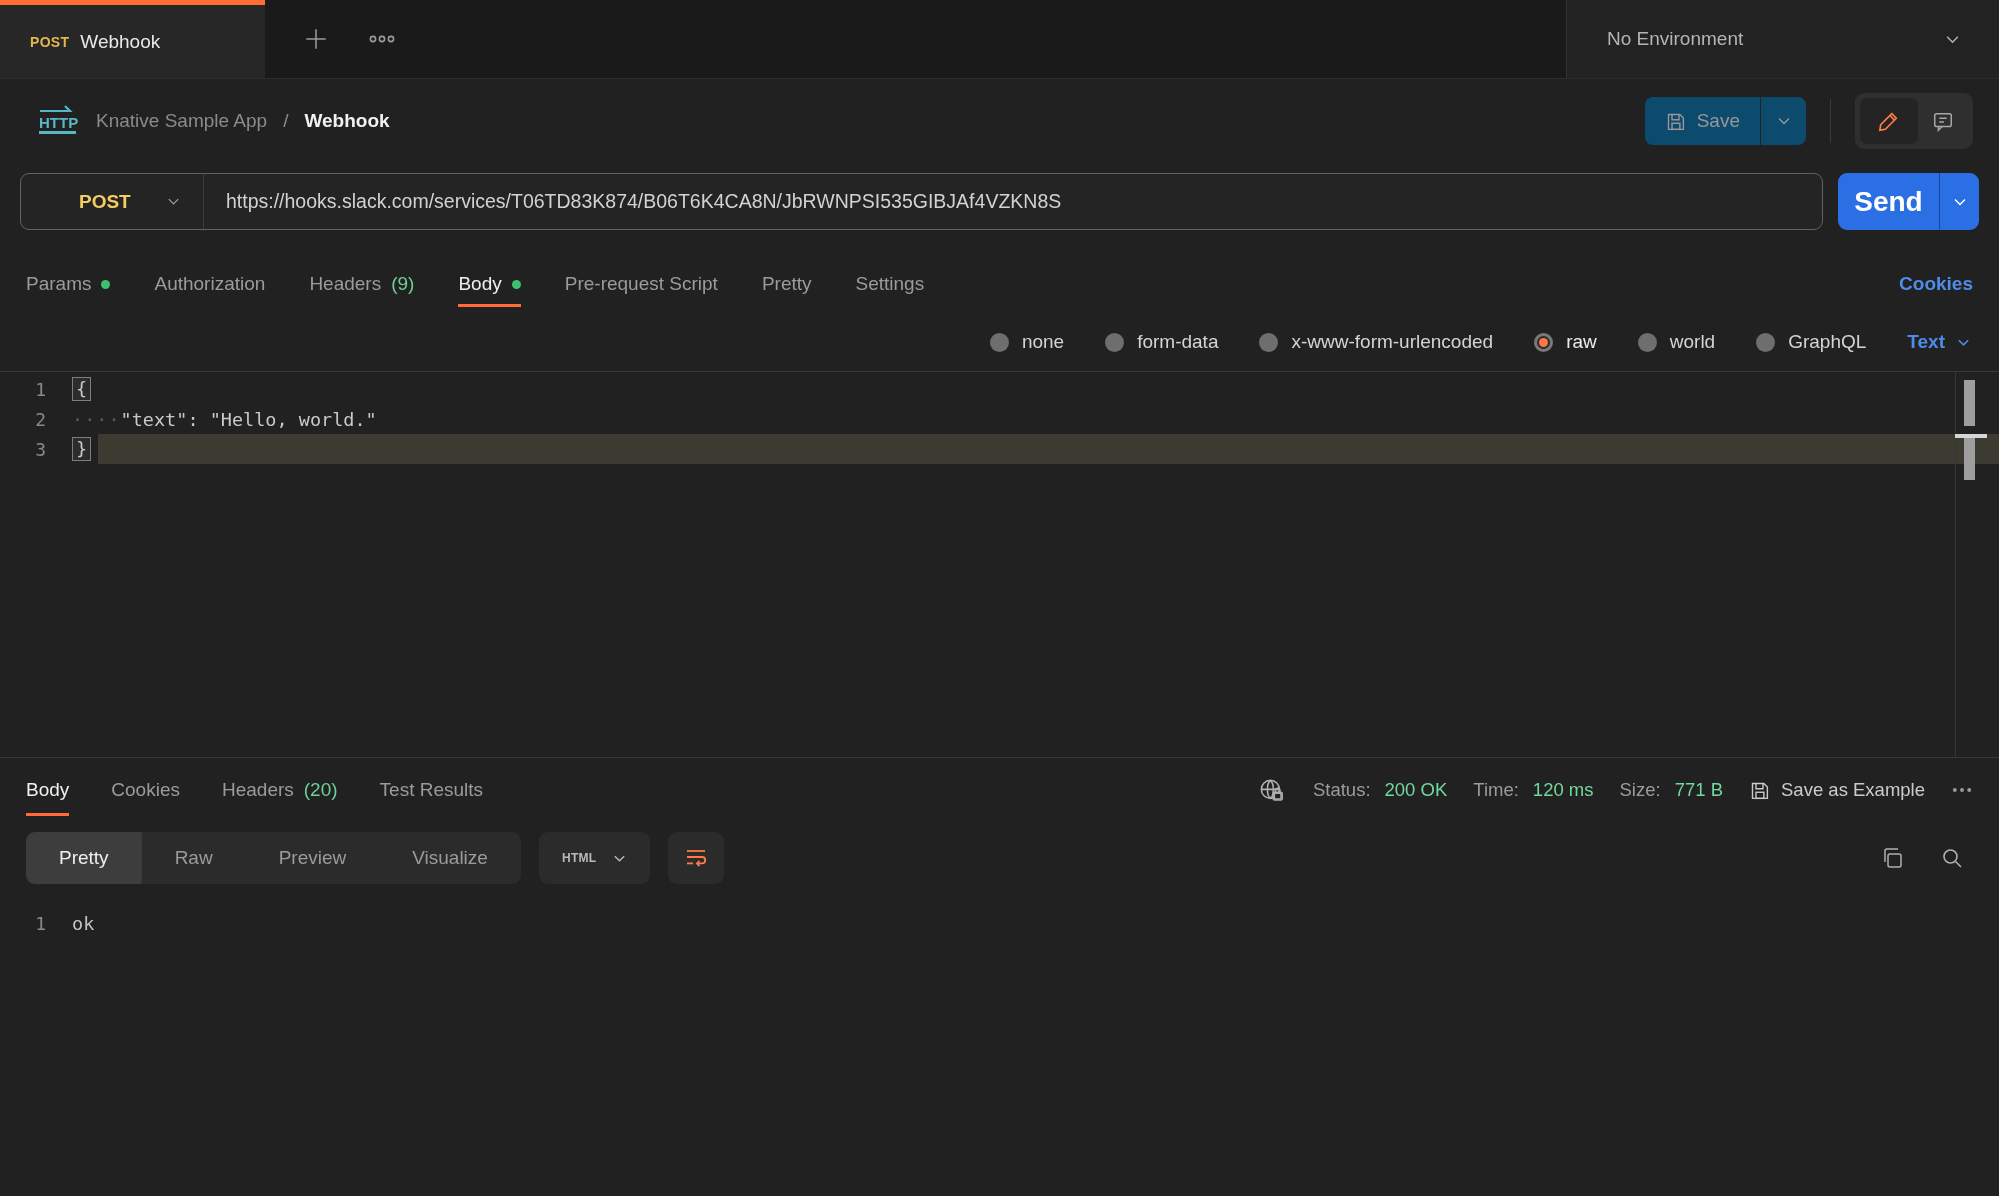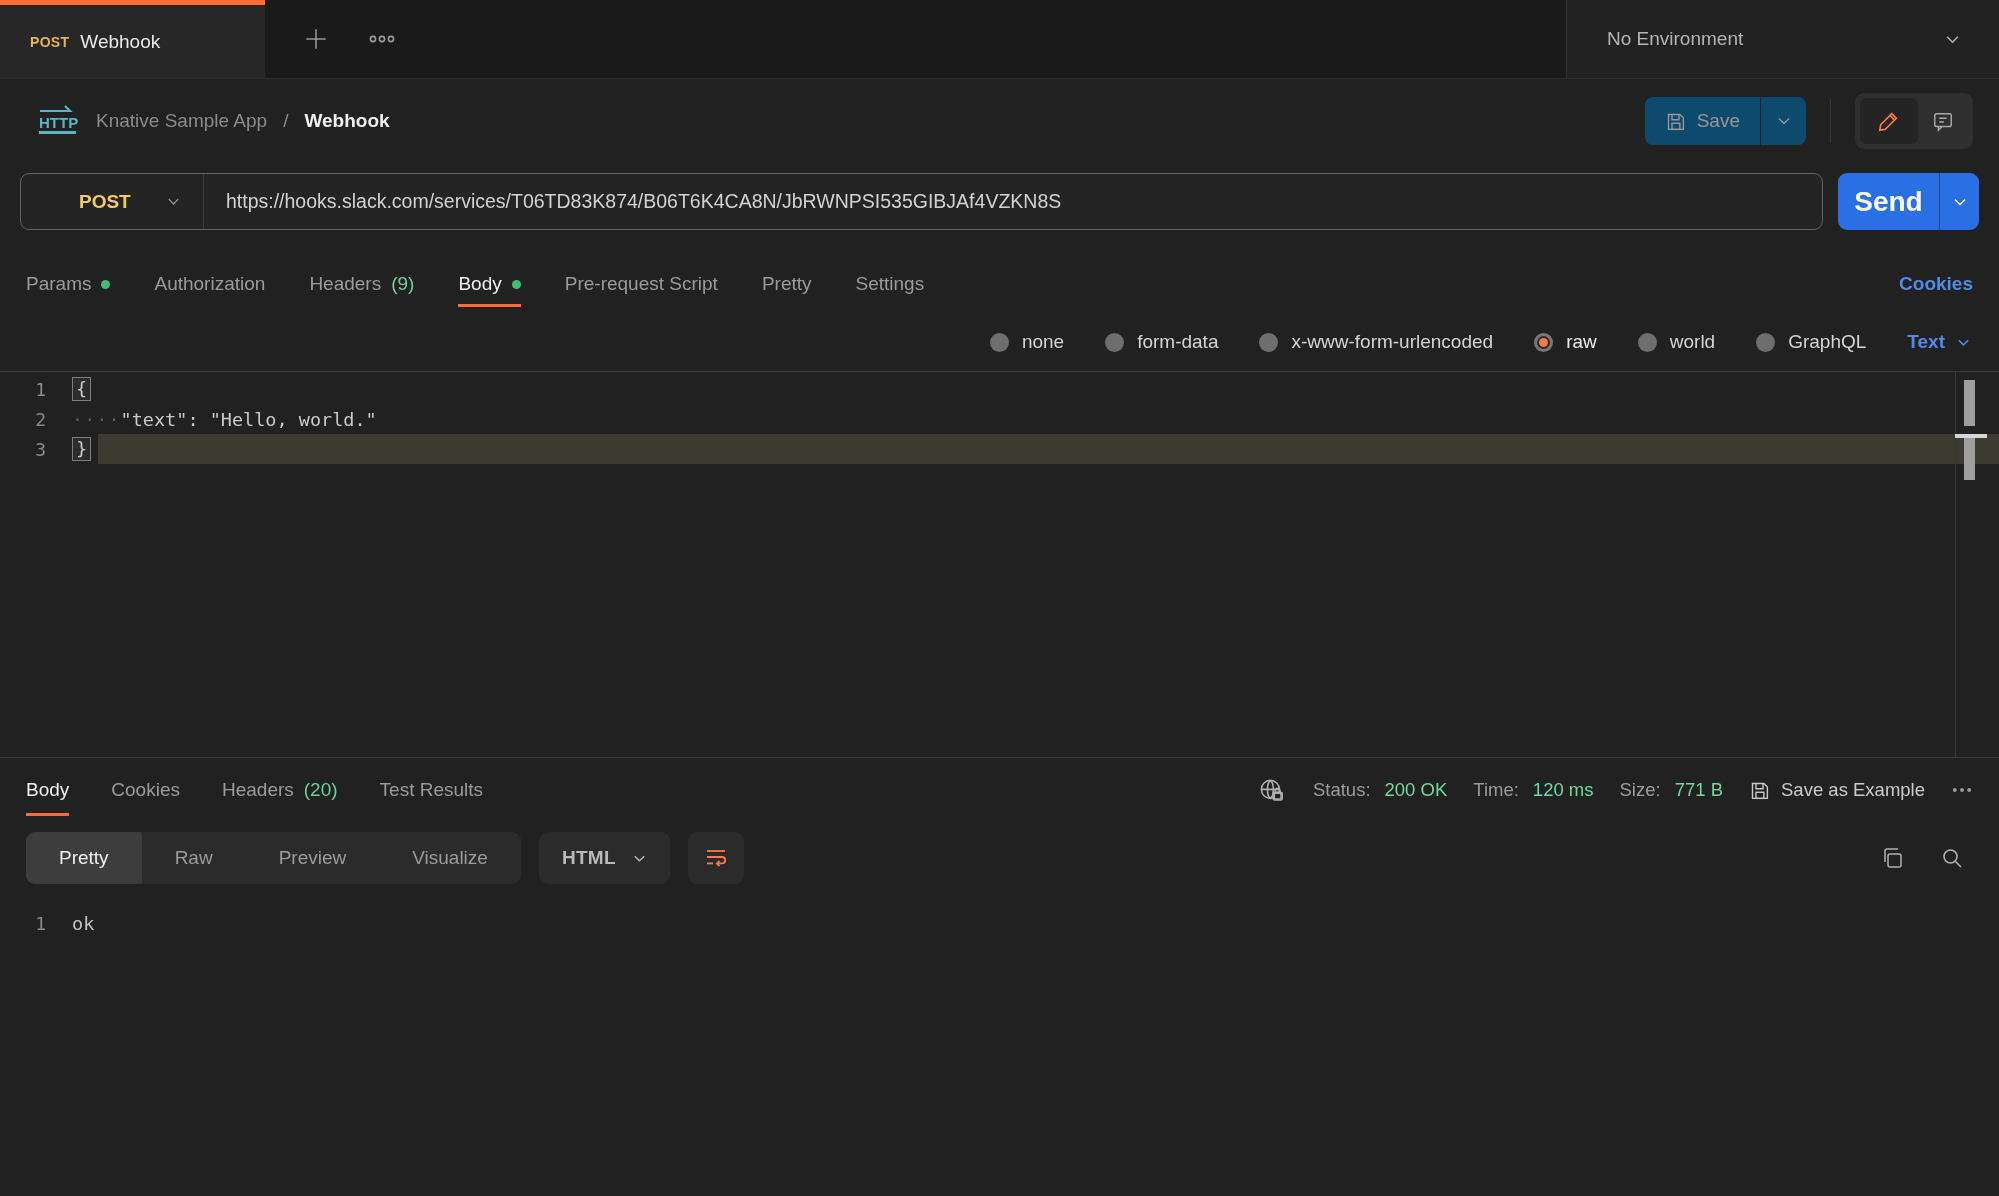--- a/index.html
+++ b/index.html
@@ -113,21 +113,21 @@
   .meta-label { color:#9b9b9b; }
   .meta-value { color:#71d99b; }
   .save-example { display:flex; align-items:center; gap:11px; color:#cbcbcb; cursor:pointer; }
   .resp-more { color:#9b9b9b; cursor:pointer; display:flex; align-items:center; }
 
   .resp-toolbar { display:flex; align-items:center; gap:18px; padding:8px 26px; height:72px; flex:none; }
   .segmented { display:flex; background:#2b2b2b; border-radius:9px; overflow:hidden; height:52px; }
   .seg { display:flex; align-items:center; padding:0 33px; color:#9b9b9b; font-size:19px; cursor:pointer; }
   .seg.active { background:#3d3d3d; border-radius:2px; color:#f0f0f0; }
   .html-dd { display:flex; align-items:center; gap:16px; background:#2b2b2b; border-radius:9px;
-             height:52px; padding:0 23px; color:#b9b9b9; font-weight:700; font-size:19px;
+             height:52px; padding:0 23px; color:#b9b9b9; font-weight:700; font-size:12px;
              letter-spacing:.3px; cursor:pointer; }
   .wrap-btn { width:56px; height:52px; background:#2b2b2b; border-radius:9px; border:none;
               color:#ff7a45; display:flex; align-items:center; justify-content:center; cursor:pointer; }
   .tool-icon { color:#b0b0b0; cursor:pointer; display:flex; align-items:center;
                justify-content:center; width:42px; }
   .resp-body { padding-top:12px; font-family:"DejaVu Sans Mono", monospace; font-size:18.5px; }
   .resp-body .eline { height:34px; }
   .resp-body .ecode { color:#c4c4c4; }
 </style>
 </head>

